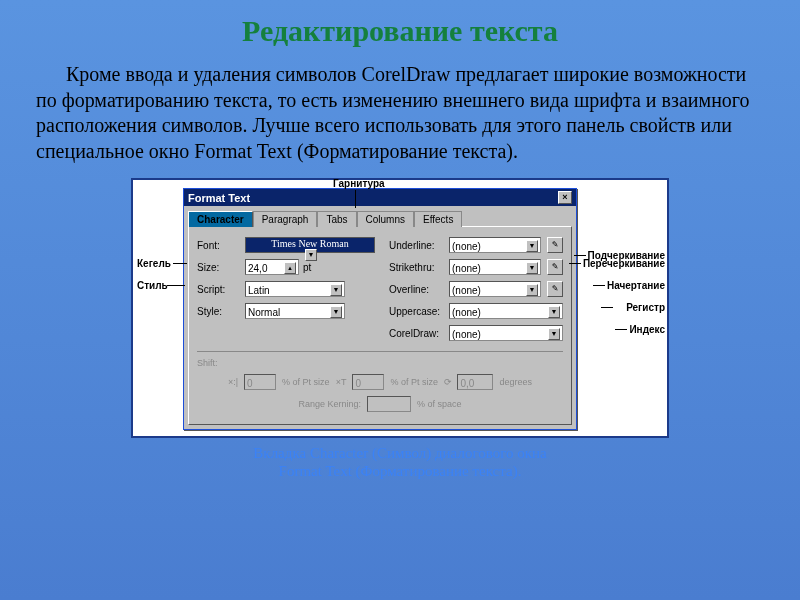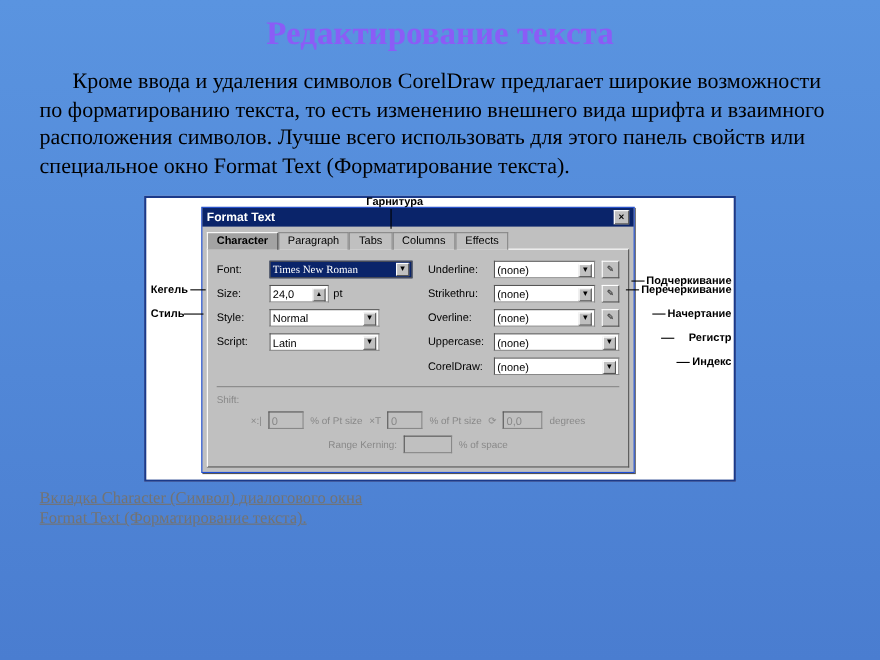--- a/index.html
+++ b/index.html
@@ -9,44 +9,44 @@
     height: 600px;
     background: linear-gradient(to bottom, #5a94e0 0%, #4a7dd0 100%);
     font-family: "Times New Roman", serif;
     overflow: hidden;
   }
   .slide {
     padding: 14px 36px 8px 36px;
   }
   h1 {
     text-align: center;
-    color: #8b5cf6;
+    color: #15803d;
     font-size: 30px;
     font-weight: bold;
     margin: 0 0 14px 0;
   }
   .body-text {
     color: #000;
     font-size: 20px;
     line-height: 1.28;
     margin: 0 0 14px 0;
     text-indent: 1.5em;
   }
   .figure {
     width: 538px;
     margin: 0 auto;
     border: 2px solid #1b3a8a;
     background: #fff;
   }
   .caption {
-    color: #737373;
+    text-align: center;
+    color: #3b82f6;
     font-size: 15px;
     margin-top: 6px;
     line-height: 1.2;
-    text-decoration: underline;
   }
 
   
   .annotated-container {
     position: relative;
     width: 100%;
     padding: 8px 90px 6px 50px;
     font-family: "Tahoma", "Arial", sans-serif;
     color: #000;
     border-radius: 21px;
@@ -97,21 +97,21 @@
   }
   .tab {
     padding: 2px 8px;
     background: #c0c0c0;
     border: 1px solid #888;
     border-bottom: none;
     position: relative;
     top: 1px;
   }
   .tab.active {
-    background: #a3a3a3;
+    background: #0369a1;
     border-color: #fff #555 #c0c0c0 #fff;
     font-weight: bold;
     z-index: 2;
   }
   .panel {
     margin: 0 4px 4px 4px;
     border: 1px solid #fff;
     border-right-color: #555;
     border-bottom-color: #555;
     padding: 10px 8px 6px 8px;
@@ -188,20 +188,21 @@
     text-align: center;
     line-height: 18px;
   }
   .fontcombo {
     background:#0a246a; color:#fff;
     border:1px solid #555;
     height:16px; font-size:10px;
     display:flex; align-items:center;
     padding:0 2px; width:130px;
     justify-content: space-between;
+    flex-direction: column;
   }
   .fontcombo .arrow { color:#000; }
 </style>
 </head>
 <body>
 
 <div class="slide">
   <h1>Редактирование текста</h1>
   <p class="body-text">Кроме ввода и удаления символов CorelDraw  предлагает широкие возможности по форматированию текста, то есть изменению внешнего вида шрифта и взаимного расположения символов. Лучше всего использовать для этого панель свойств или специальное окно Format Text (Форматирование текста).</p>
 
@@ -268,30 +269,30 @@
               </div>
               <div class="row">
                 <span class="lbl">Size:</span>
                 <div class="field" style="width:54px;">
                   <span>24,0</span>
                   <span class="arrow">▴</span>
                 </div>
                 <span>pt</span>
               </div>
               <div class="row">
+                <span class="lbl">Script:</span>
+                <div class="combo" style="width:100px;">
+                  <span>Latin</span>
+                  <span class="arrow">▼</span>
+                </div>
+              </div>
+              <div class="row">
                 <span class="lbl">Style:</span>
                 <div class="combo" style="width:100px;">
                   <span>Normal</span>
-                  <span class="arrow">▼</span>
-                </div>
-              </div>
-              <div class="row">
-                <span class="lbl">Script:</span>
-                <div class="combo" style="width:100px;">
-                  <span>Latin</span>
                   <span class="arrow">▼</span>
                 </div>
               </div>
             </div>
 
             <div class="col">
               <div class="row">
                 <span class="rlbl">Underline:</span>
                 <div class="combo" style="flex:1;">
                   <span>(none)</span>

